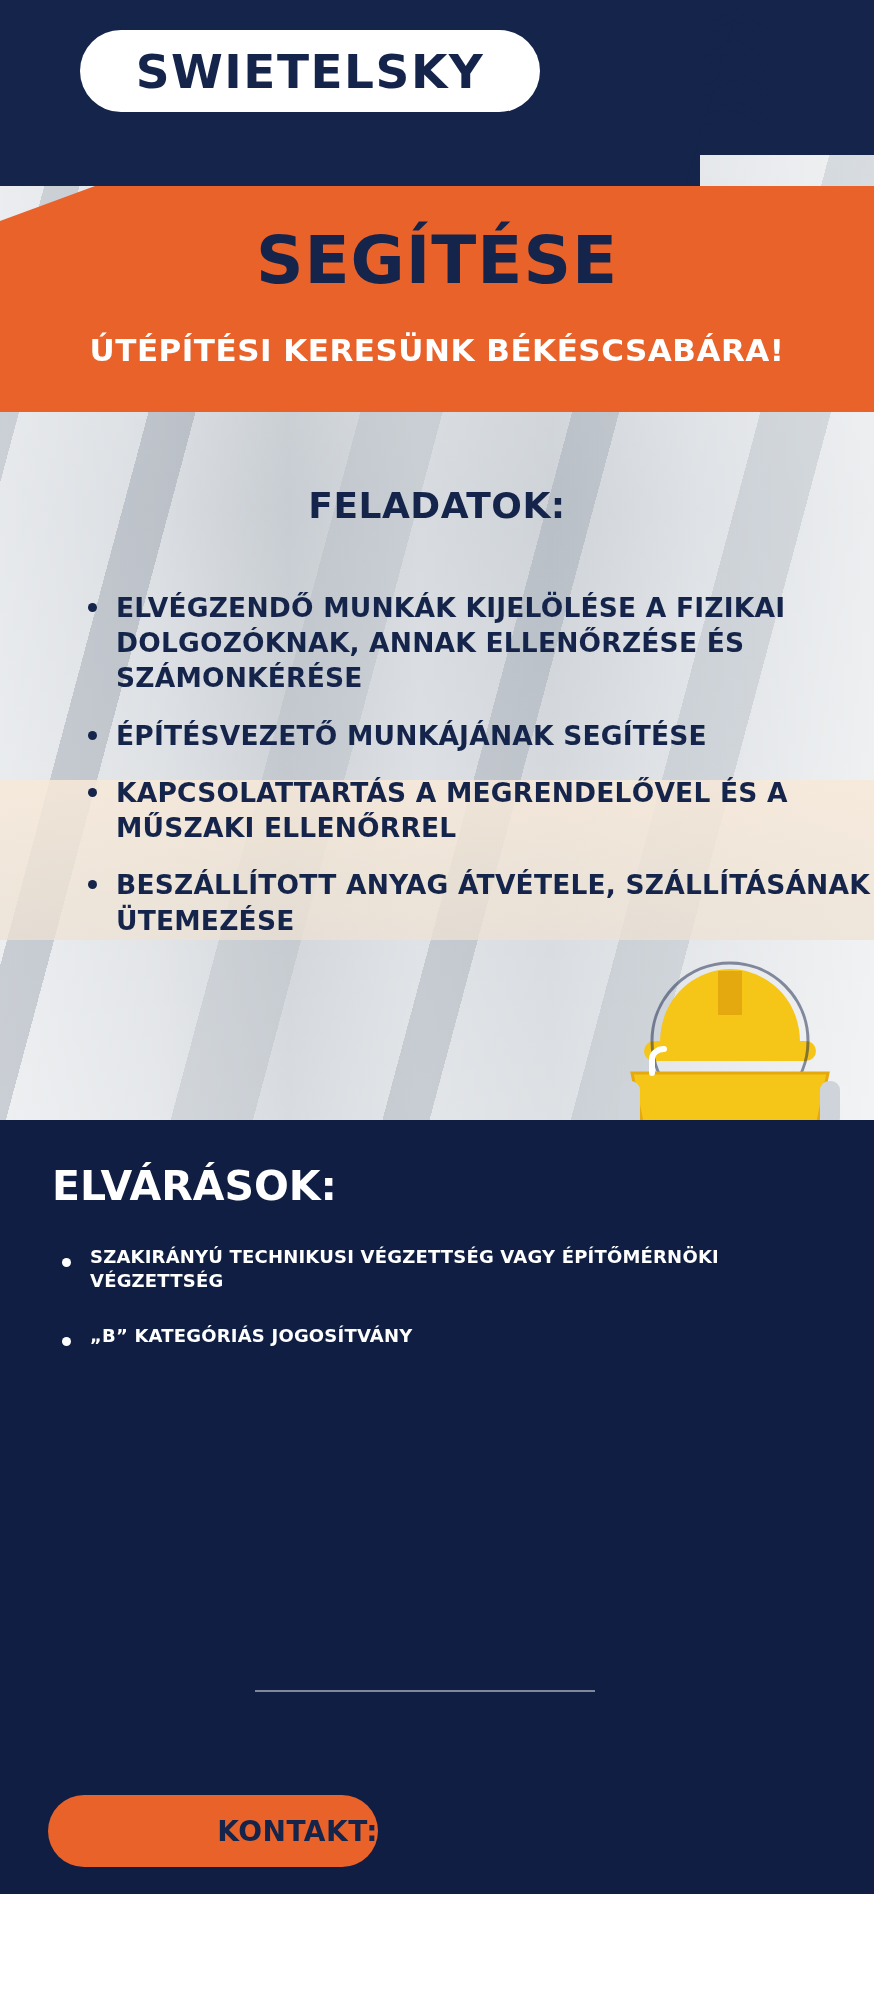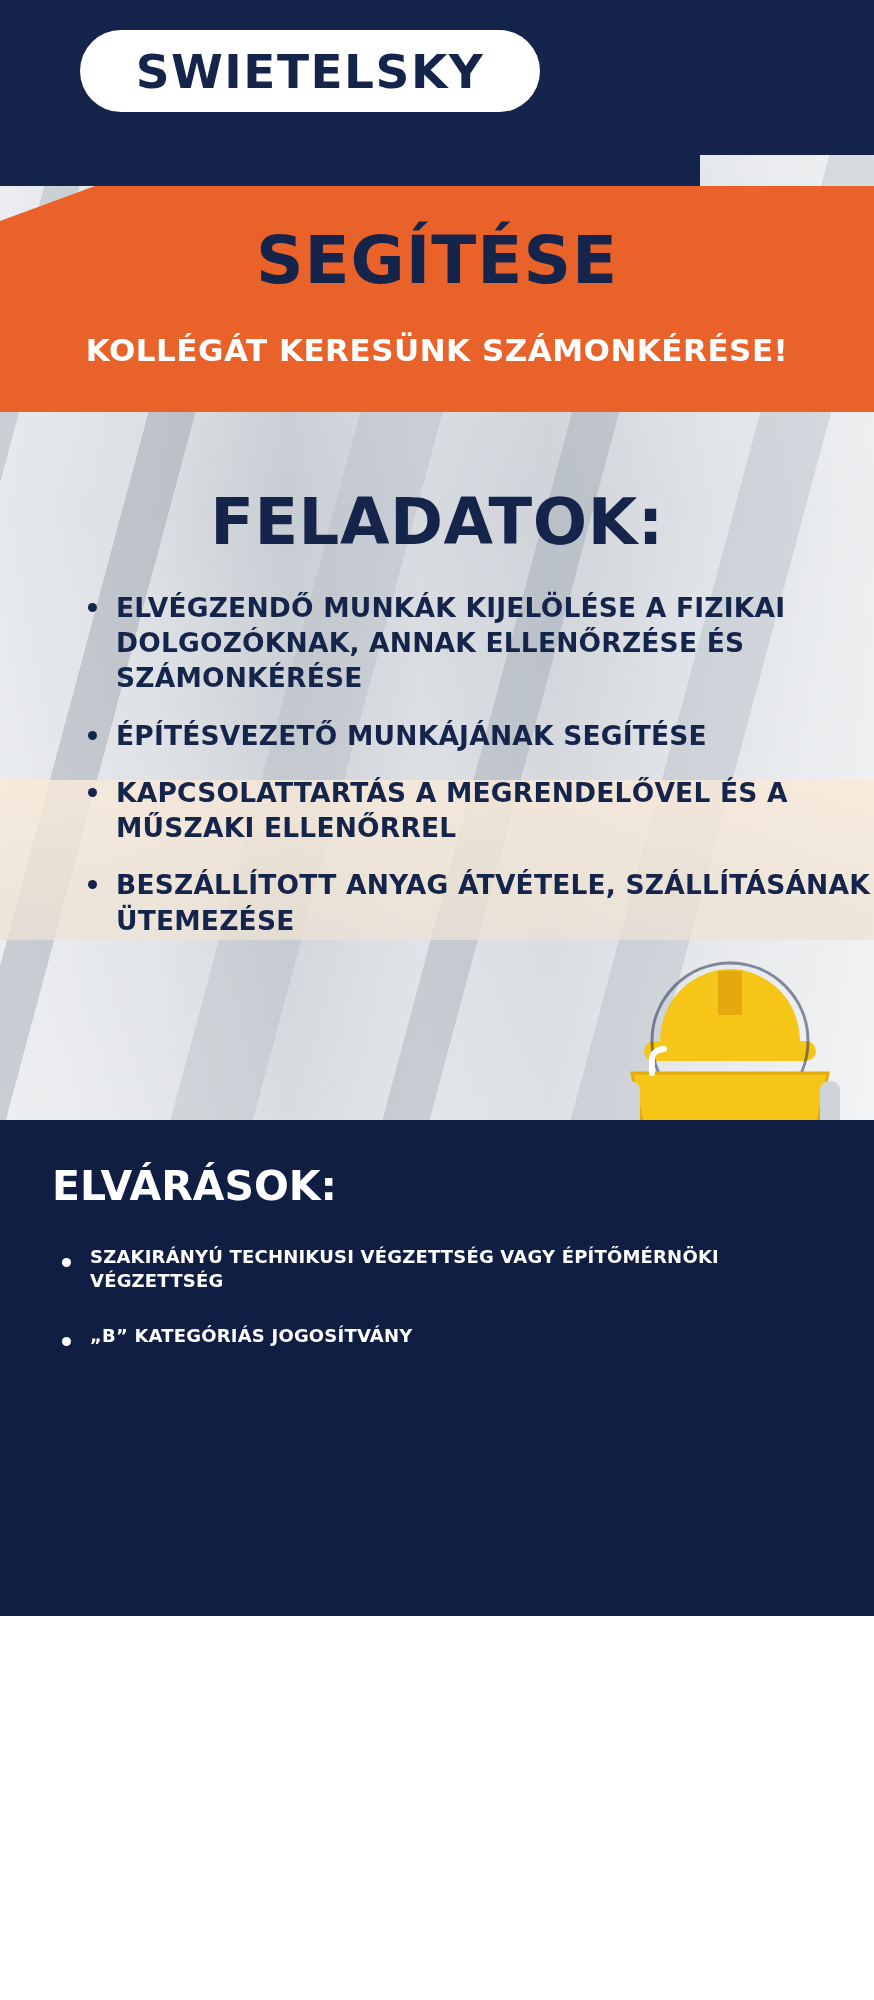--- a/index.html
+++ b/index.html
@@ -6,21 +6,21 @@
     margin: 0;
     padding: 0;
     background: #ffffff;
   }
   body {
     font-family: "Liberation Sans", sans-serif;
   }
   .poster {
     position: relative;
     width: 874px;
-    height: 1616px;
+    height: 1894px;
     overflow: hidden;
     background: #4d7c0f;
   }
 
   
   .bg-photo {
     position: absolute;
     left: 0; top: 0;
     width: 874px;
     height: 1130px;
@@ -136,21 +136,21 @@
     font-family: "DejaVu Sans", sans-serif;
   }
 
   
   .tasks-title {
     position: absolute;
     left: 0; top: 485px;
     width: 874px;
     text-align: center;
     color: #15244a;
-    font-size: 64px;
+    font-size: 36px;
     font-weight: 800;
     letter-spacing: 0.5px;
     font-family: "DejaVu Sans", sans-serif;
   }
   .tasks-list {
     position: absolute;
     left: 60px; top: 590px;
     width: 800px;
     margin: 0;
     padding: 0 0 0 24px;
@@ -306,21 +306,21 @@
     </div>
     <div class="chev" style="top:90px;">
       <svg width="68" height="26" viewBox="0 0 68 26">
           <polyline points="4,22 34,4 64,22" fill="none" stroke="#15244a" stroke-width="9" stroke-linecap="square"></polyline>
         </svg>
     </div>
   </div>
 
   <div class="orange-band"></div>
   <div class="orange-title">SEGÍTÉSE</div>
-  <div class="orange-sub">KOLLÉGÁT KERESÜNK SZÁMONKÉRÉSE!</div>
+  <div class="orange-sub">ÚTÉPÍTÉSI KERESÜNK BÉKÉSCSABÁRA!</div>
 
   <div class="tasks-title">FELADATOK:</div>
   <ul class="tasks-list">
     <li>ELVÉGZENDŐ MUNKÁK KIJELÖLÉSE A FIZIKAI DOLGOZÓKNAK, ANNAK ELLENŐRZÉSE ÉS SZÁMONKÉRÉSE</li>
     <li>ÉPÍTÉSVEZETŐ MUNKÁJÁNAK SEGÍTÉSE</li>
     <li>KAPCSOLATTARTÁS A MEGRENDELŐVEL ÉS A MŰSZAKI ELLENŐRREL</li>
     <li>BESZÁLLÍTOTT ANYAG ÁTVÉTELE, SZÁLLÍTÁSÁNAK ÜTEMEZÉSE</li>
   </ul>
 
   <div class="helmet">

